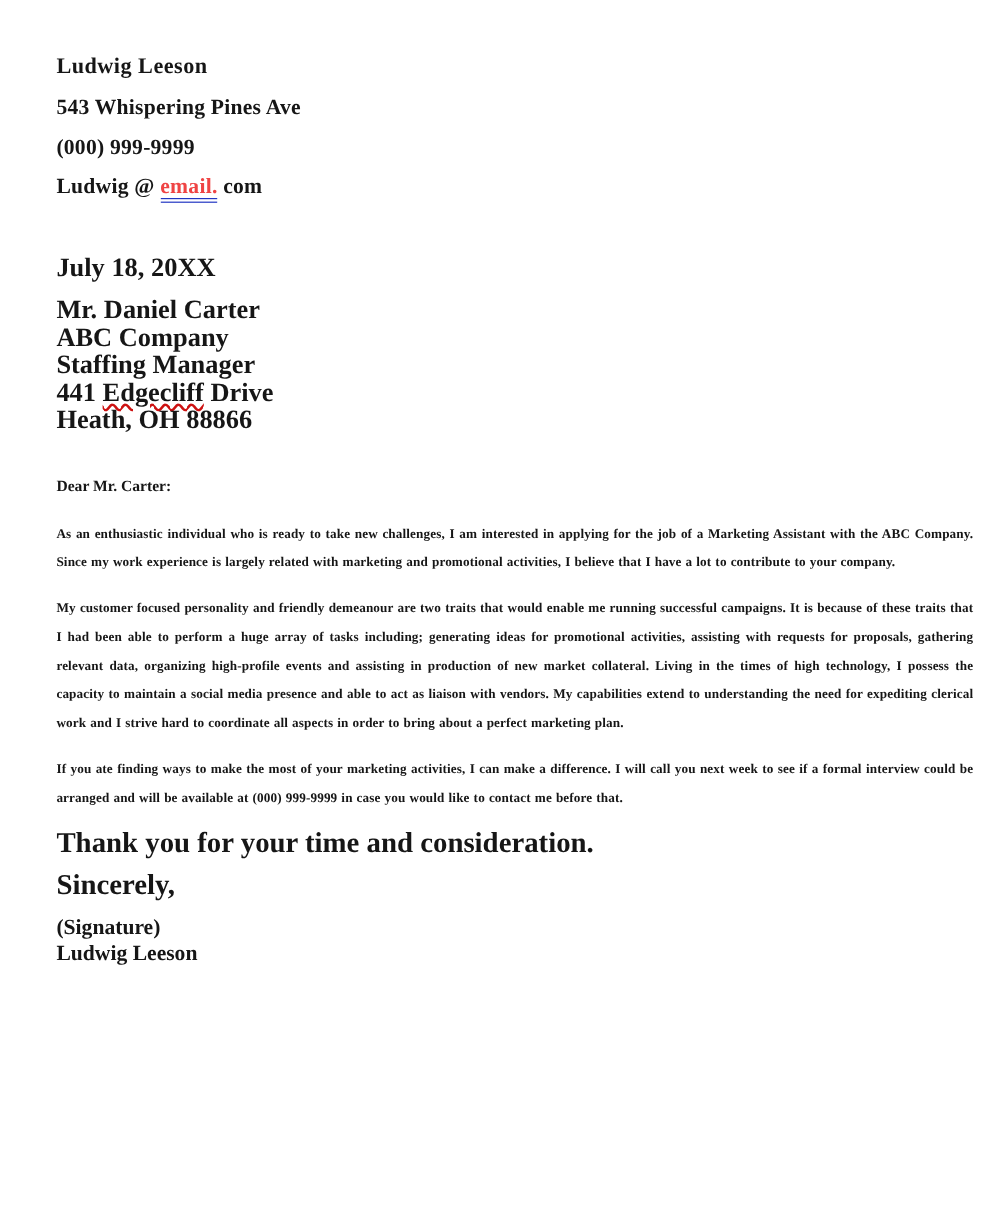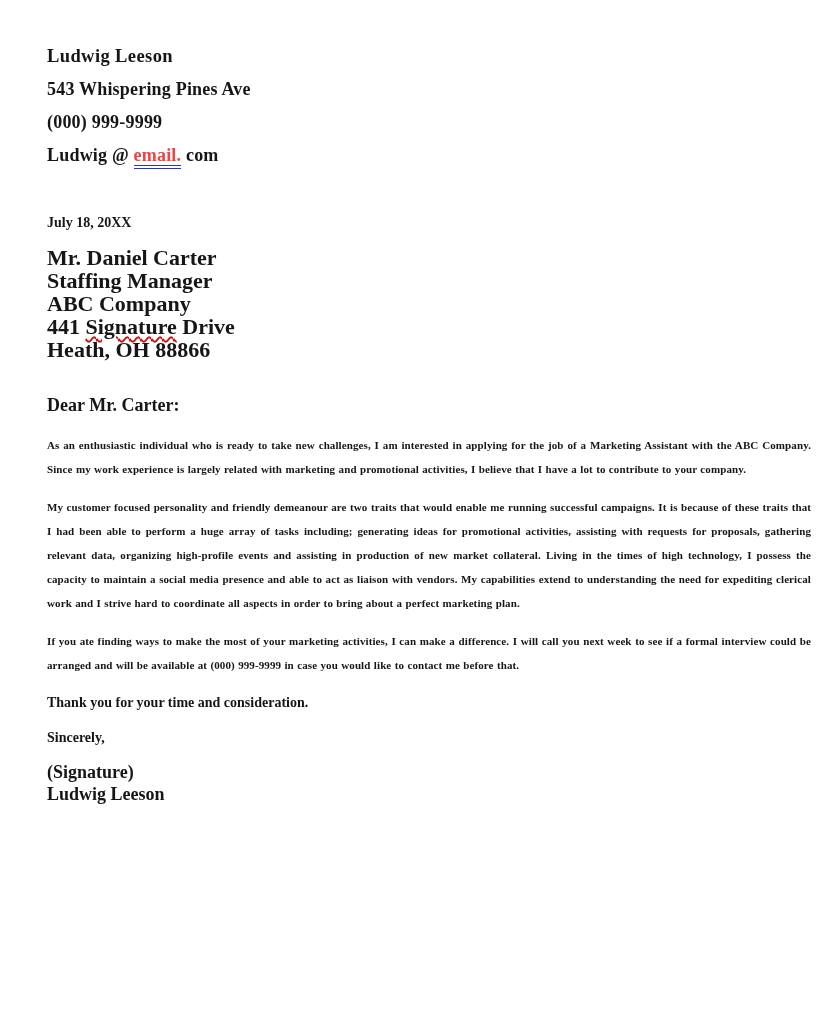--- a/index.html
+++ b/index.html
@@ -39,54 +39,54 @@
   }
   .email-link {
     color: #ef4444;
     text-decoration: none;
     border-bottom: 4px double #2236c2;
     padding-bottom: 0px;
     cursor: pointer;
   }
   
   .date-line {
-    font-size: 14px;
+    font-size: 22px;
     line-height: 23px;
     margin-bottom: 12px;
   }
   
   .recipient-block {
     font-size: 22px;
     line-height: 23px;
     margin-bottom: 1px;
   }
   .misspelled {
     text-decoration: underline;
     text-decoration-style: wavy;
     text-decoration-color: #cc1111;
     text-decoration-thickness: 2px;
     text-underline-offset: 2px;
   }
   .salutation {
-    font-size: 18px;
+    font-size: 13px;
     line-height: 24px;
     margin-bottom: 16px;
     margin-top: 32px;
   }
   
   p.body-par {
     font-size: 11px;
     line-height: 24px;
     text-align: justify;
     margin: 0 0 14px 0;
     letter-spacing: 0.1px;
     word-spacing: 0.5px;
   }
   .closing-line {
-    font-size: 14px;
+    font-size: 24px;
     line-height: 24px;
     margin: 0 0 11px 0;
   }
   .signature-block {
     font-size: 18px;
     line-height: 22px;
     margin-top: 9px;
     font-family: Liberation Serif, serif;
   }
 </style>
@@ -99,23 +99,23 @@
     <div class="sender-name">Ludwig Leeson</div>
     <div>543 Whispering Pines Ave</div>
     <div>(000) 999-9999</div>
     <div><span>Ludwig @ </span><a class="email-link">email.</a><span> com</span></div>
   </div>
 
   <div class="date-line">July 18, 20XX</div>
 
   <div class="recipient-block">
     <div>Mr. Daniel Carter</div>
+    <div>ABC Company</div>
     <div>Staffing Manager</div>
-    <div>ABC Company</div>
-    <div><span>441 </span><span class="misspelled">Signature</span><span> Drive</span></div>
+    <div><span>441 </span><span class="misspelled">Edgecliff</span><span> Drive</span></div>
     <div>Heath, OH 88866</div>
   </div>
 
   <div class="salutation">Dear Mr. Carter:</div>
 
   <p class="body-par">As an enthusiastic individual who is ready to take new challenges, I am interested in applying for the job of a Marketing Assistant with the ABC Company.  Since my work experience is largely related with marketing and promotional activities, I believe that I have a lot to contribute to your company.</p>
   <p class="body-par">My customer focused personality and friendly demeanour are two traits that would enable me running successful campaigns. It is because of these traits that I had been able to perform a huge array of tasks including; generating ideas for promotional activities, assisting with requests for proposals, gathering relevant data, organizing high-profile events and assisting in production of new market collateral. Living in the times of high technology, I possess the capacity to maintain a social media presence and able to act as liaison with vendors. My capabilities extend to understanding the need for expediting clerical work and I strive hard to coordinate all aspects in order to bring about a perfect marketing plan.</p>
   <p class="body-par">If you ate finding ways to make the most of your marketing activities, I can make a difference. I will call you next week to see if a formal interview could be arranged and will be available at (000) 999-9999 in case you would like to contact me before that.</p>
 
   <div class="closing-line">Thank you for your time and consideration.</div>

